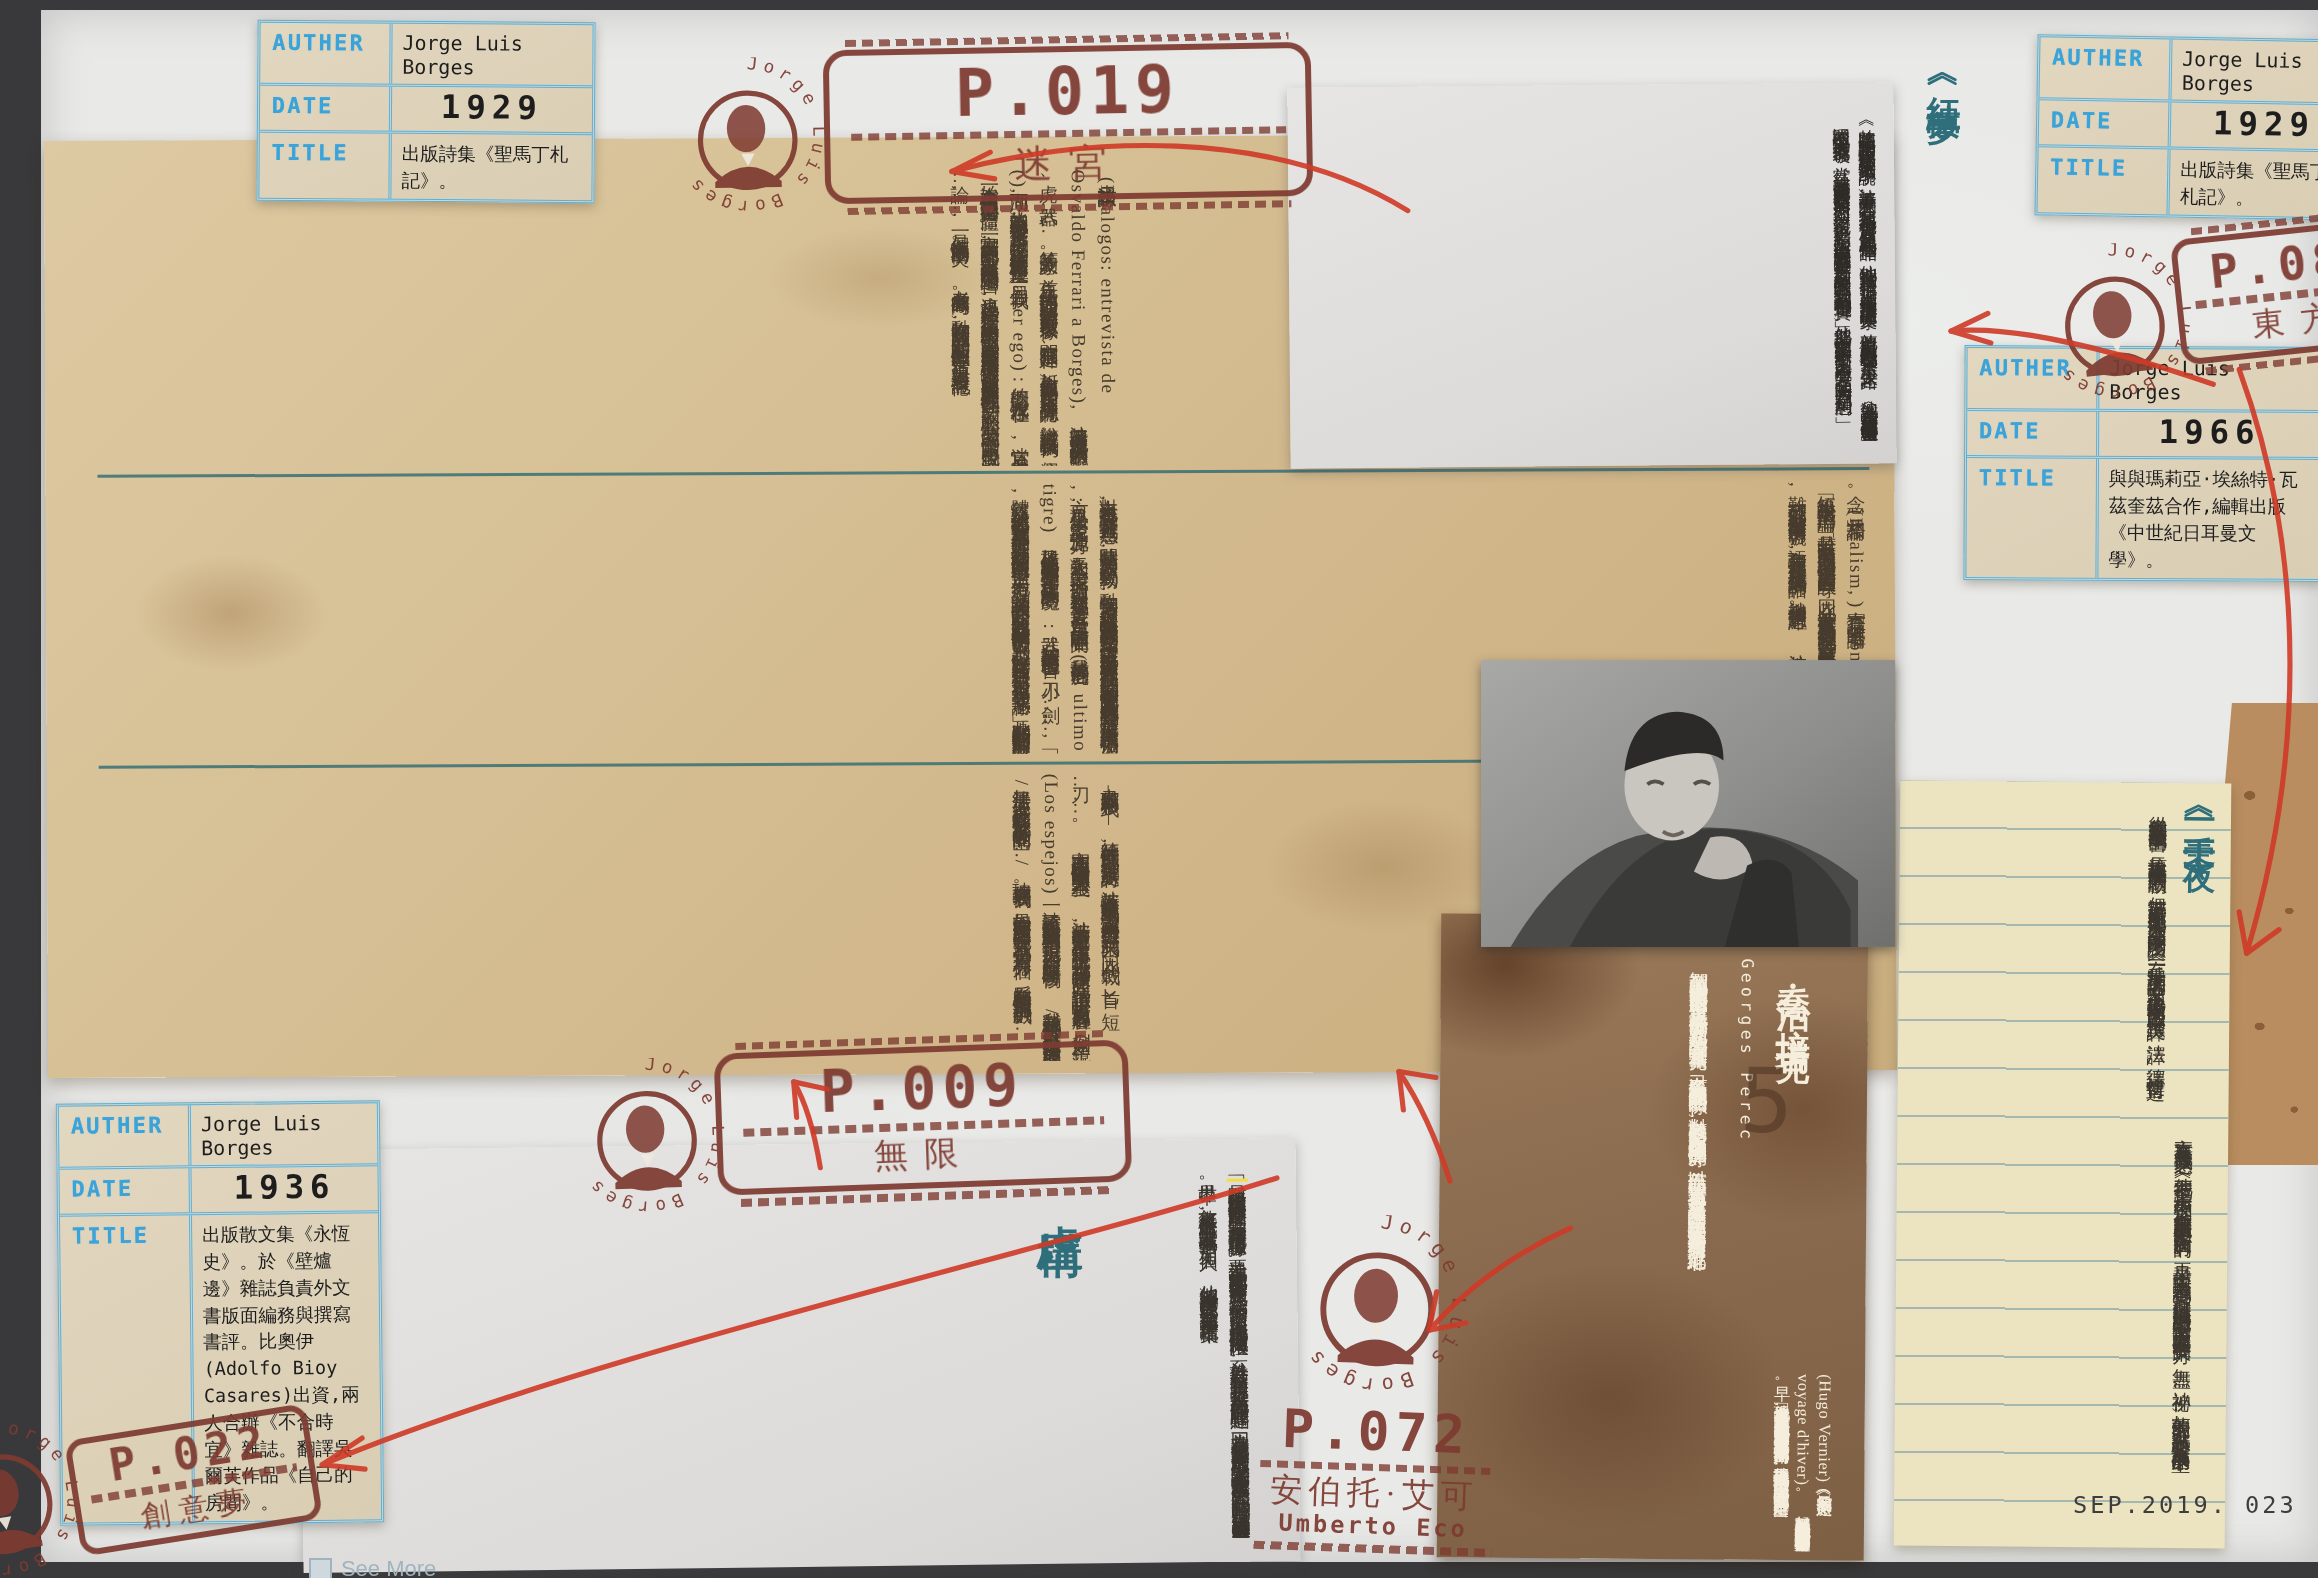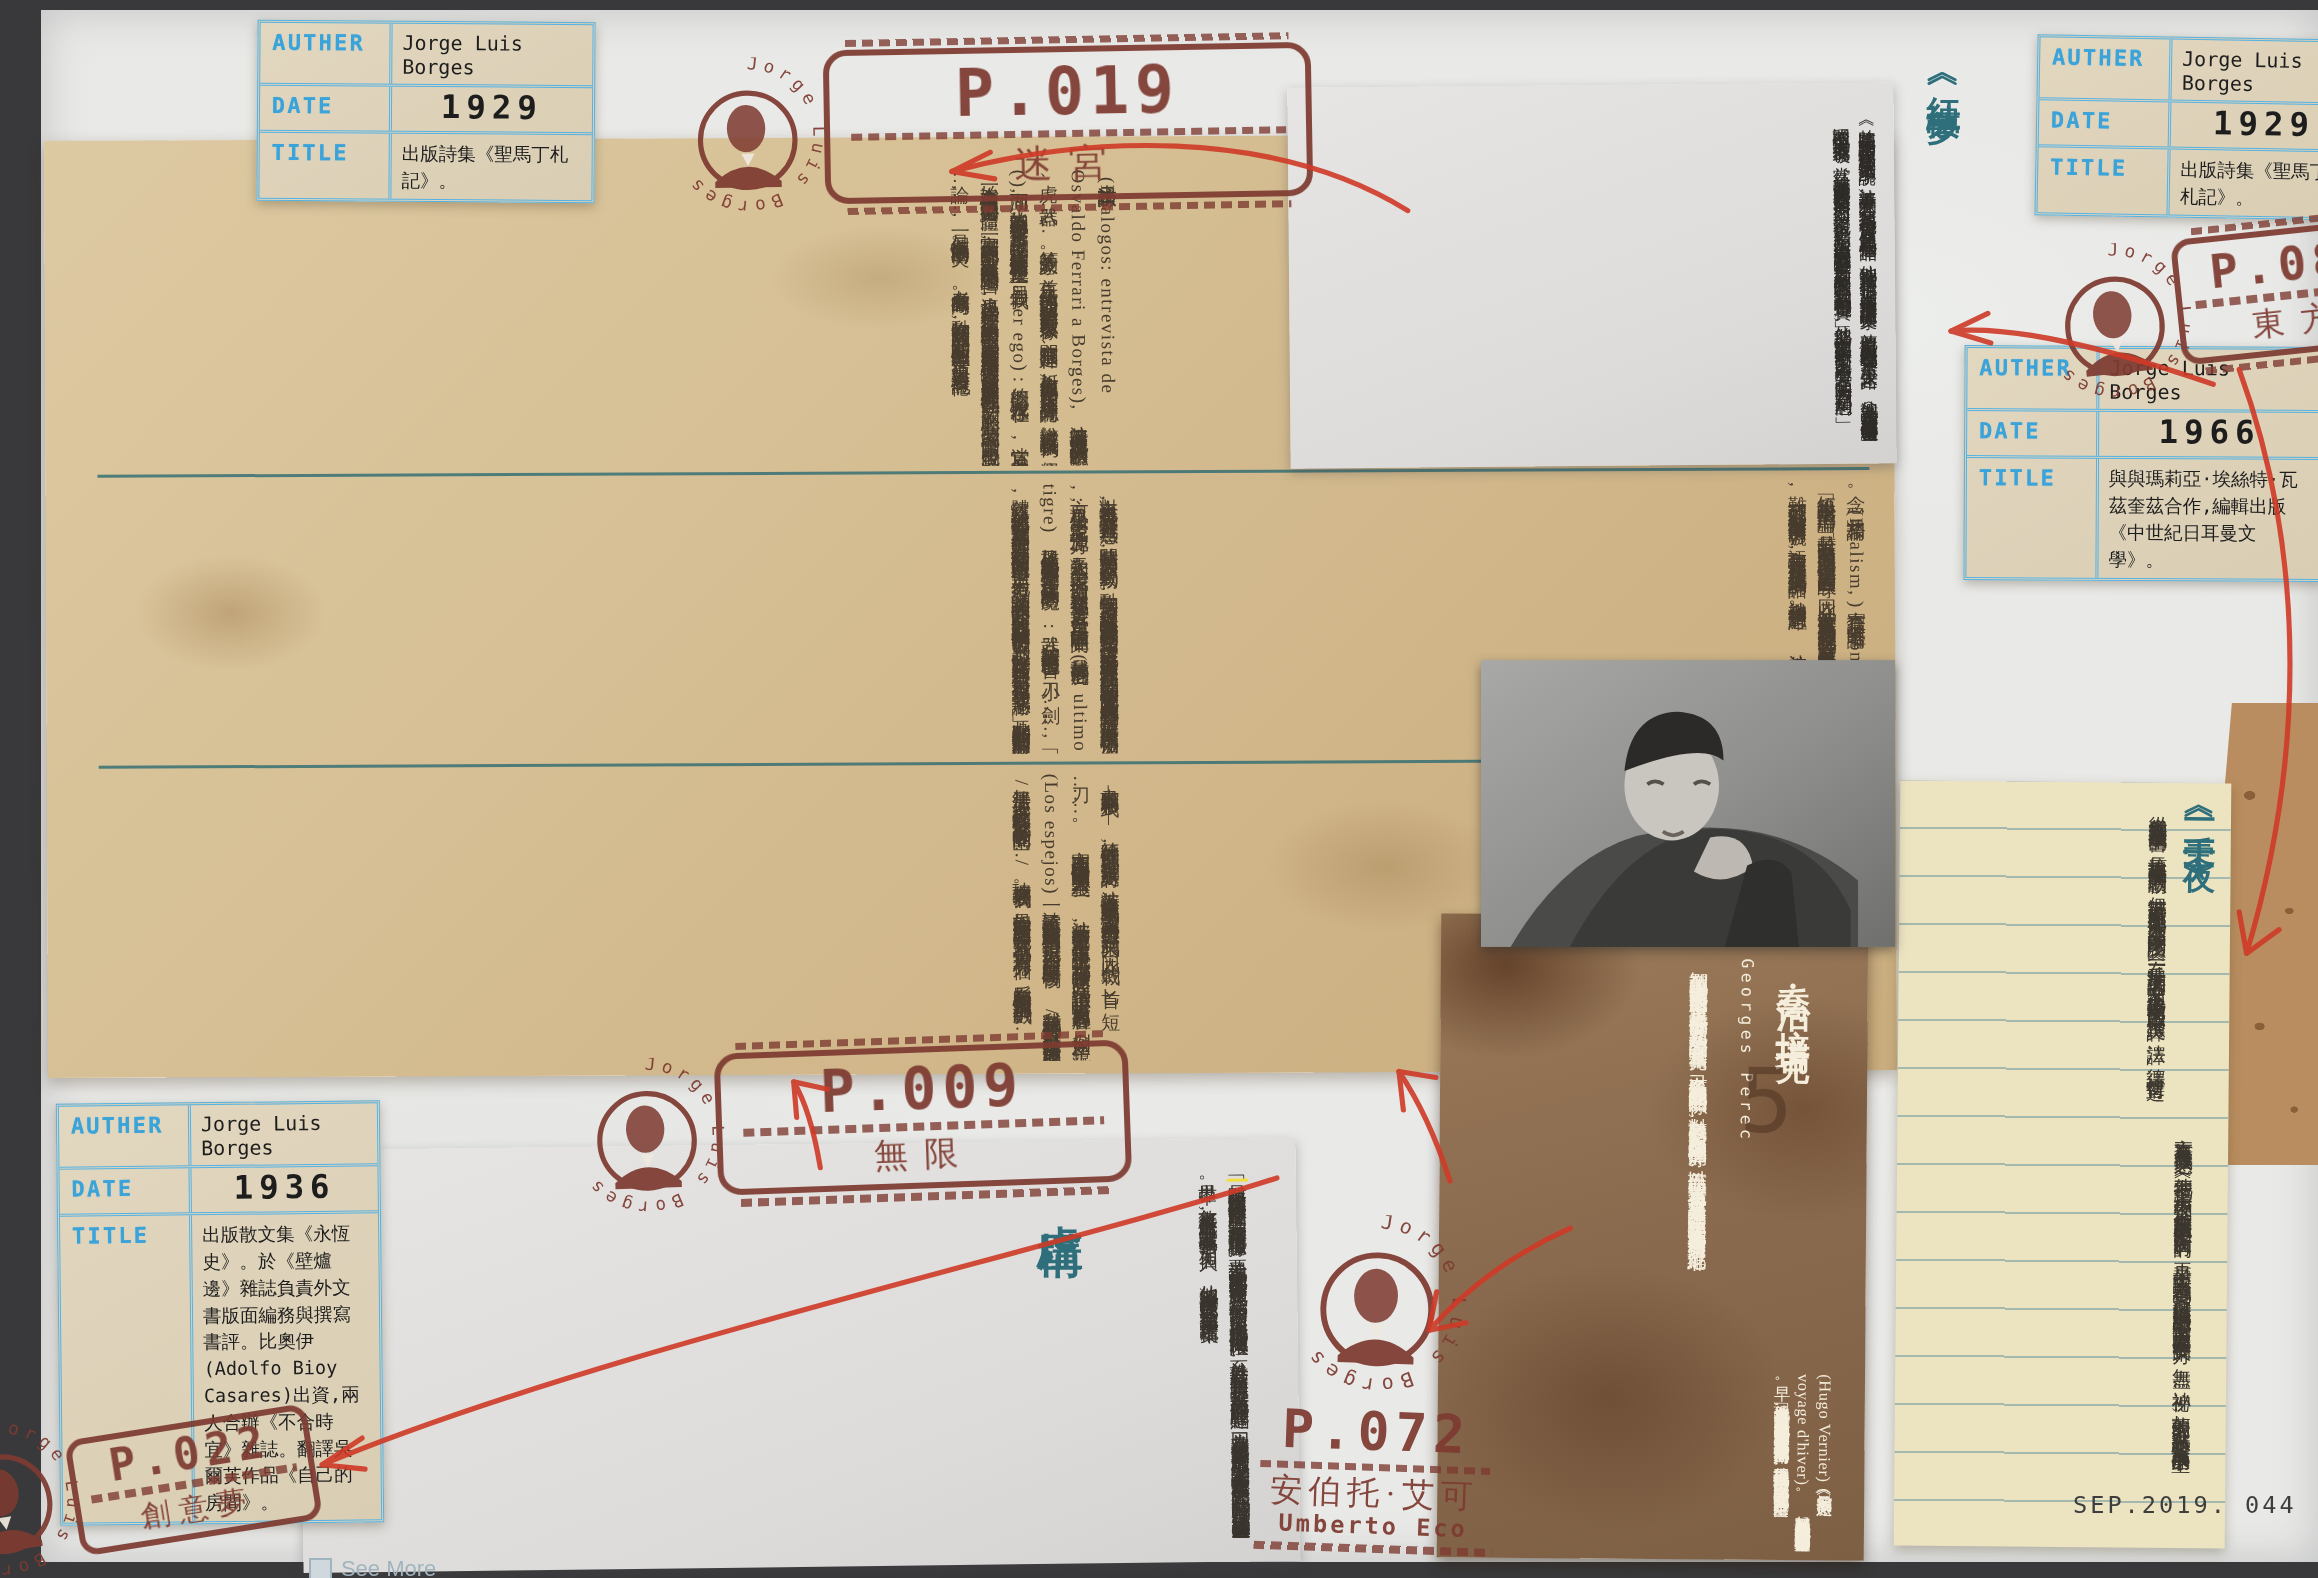--- a/index.html
+++ b/index.html
@@ -294,20 +294,20 @@
       <path d="M1893 1450 l6 52 M1893 1450 l50 8"></path>
       <path d="M2125 1662 C 2040 1700, 1980 1748, 1934 1800"></path>
       <path d="M1934 1800 l10 -52 M1934 1800 l50 -10"></path>
       <path d="M1110 1580 C 1102 1532, 1092 1494, 1074 1464"></path>
       <path d="M1074 1464 l4 48 M1074 1464 l46 10"></path>
       <path d="M1728 1594 C 1430 1690, 800 1830, 436 1982"></path>
       <path d="M436 1982 l54 -36 M436 1982 l58 6"></path>
     </g>
   </svg>
 
-  <div class="footer">SEP.2019.  044</div>
+  <div class="footer">SEP.2019.  023</div>
   <div class="seemore">
     <span class="sq"></span>
     <span>See More</span>
   </div>
 
 </div>
 
 
 </body></html>

